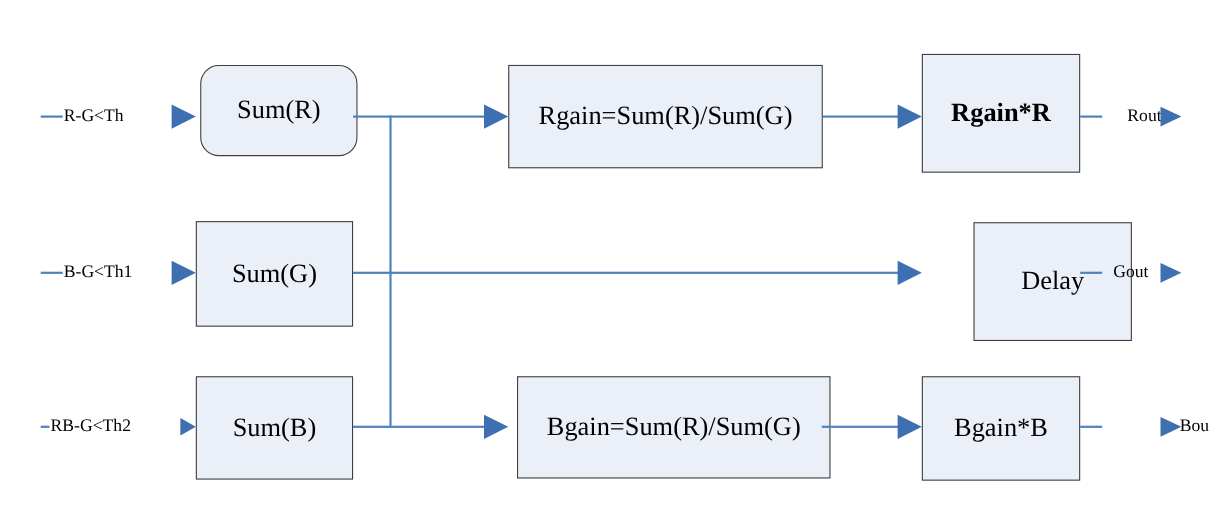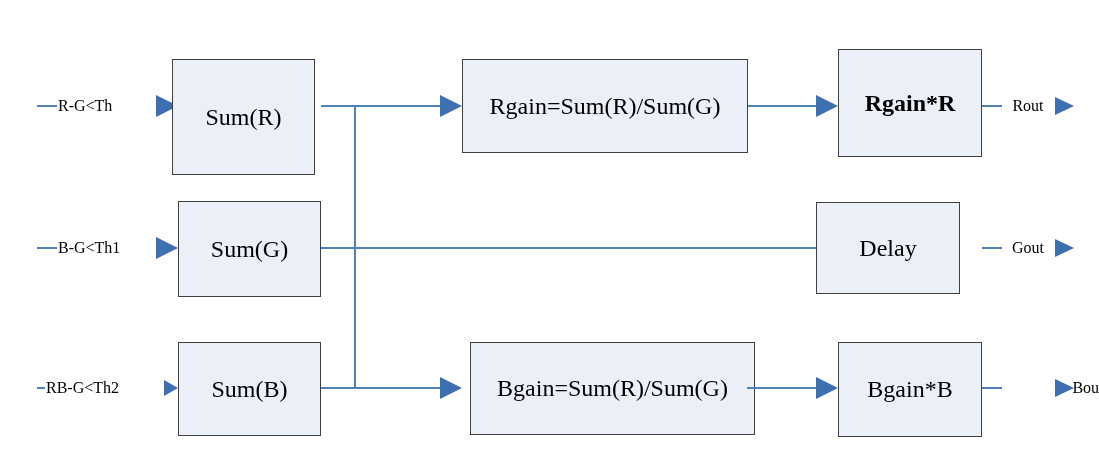--- a/index.html
+++ b/index.html
@@ -42,56 +42,56 @@
 </style>
 </head>
 <body>
 
 <div class="canvas">
 
   <div class="hline" style="left:37px;top:105px;width:20px;"></div>
   <div class="lbl" style="left:58px;top:89px;">R-G&lt;Th</div>
   <div class="arr" style="left:156px;top:95px;"></div>
 
-  <div class="box" style="left:172px;top:59px;width:143px;height:116px;">
+  <div class="box" style="left:182px;top:59px;width:143px;height:83px;border-radius:17px;">
     <span>Sum(R)</span>
   </div>
 
   <div class="hline" style="left:321px;top:105px;width:121px;"></div>
   <div class="arr" style="left:440px;top:95px;"></div>
 
   <div class="box" style="left:462px;top:59px;width:286px;height:94px;">
     <span>Rgain=Sum(R)/Sum(G)</span>
   </div>
 
   <div class="hline" style="left:748px;top:105px;width:70px;"></div>
   <div class="arr" style="left:816px;top:95px;"></div>
 
   <div class="box" style="left:838px;top:49px;width:144px;height:108px;font-weight:bold;">
     <span>Rgain*R</span>
   </div>
 
   <div class="hline" style="left:982px;top:105px;width:20px;"></div>
-  <div class="lbl out" style="left:1000px;top:89px;">Rout</div>
+  <div class="lbl out" style="left:1000px;top:89px;text-align:right;">Rout</div>
   <div class="arr out" style="left:1055px;top:97px;"></div>
 
   <div class="vline" style="left:354px;top:105px;height:284px;"></div>
 
   <div class="hline" style="left:37px;top:247px;width:20px;"></div>
   <div class="lbl" style="left:58px;top:231px;text-align:center;">B-G&lt;Th1</div>
   <div class="arr" style="left:156px;top:237px;"></div>
 
   <div class="box" style="left:178px;top:201px;width:143px;height:96px;">
     <span>Sum(G)</span>
   </div>
 
   <div class="hline" style="left:321px;top:247px;width:497px;"></div>
   <div class="arr" style="left:816px;top:237px;"></div>
 
-  <div class="box" style="left:816px;top:202px;width:144px;height:92px;">
+  <div class="box" style="left:885px;top:202px;width:144px;height:108px;">
     <span>Delay</span>
   </div>
 
   <div class="hline" style="left:982px;top:247px;width:20px;"></div>
   <div class="lbl out" style="left:1000px;top:231px;">Gout</div>
   <div class="arr out" style="left:1055px;top:239px;"></div>
 
   <div class="hline" style="left:37px;top:387px;width:8px;"></div>
   <div class="lbl" style="left:46px;top:371px;">RB-G&lt;Th2</div>
   <div class="arr small" style="left:164px;top:380px;"></div>

